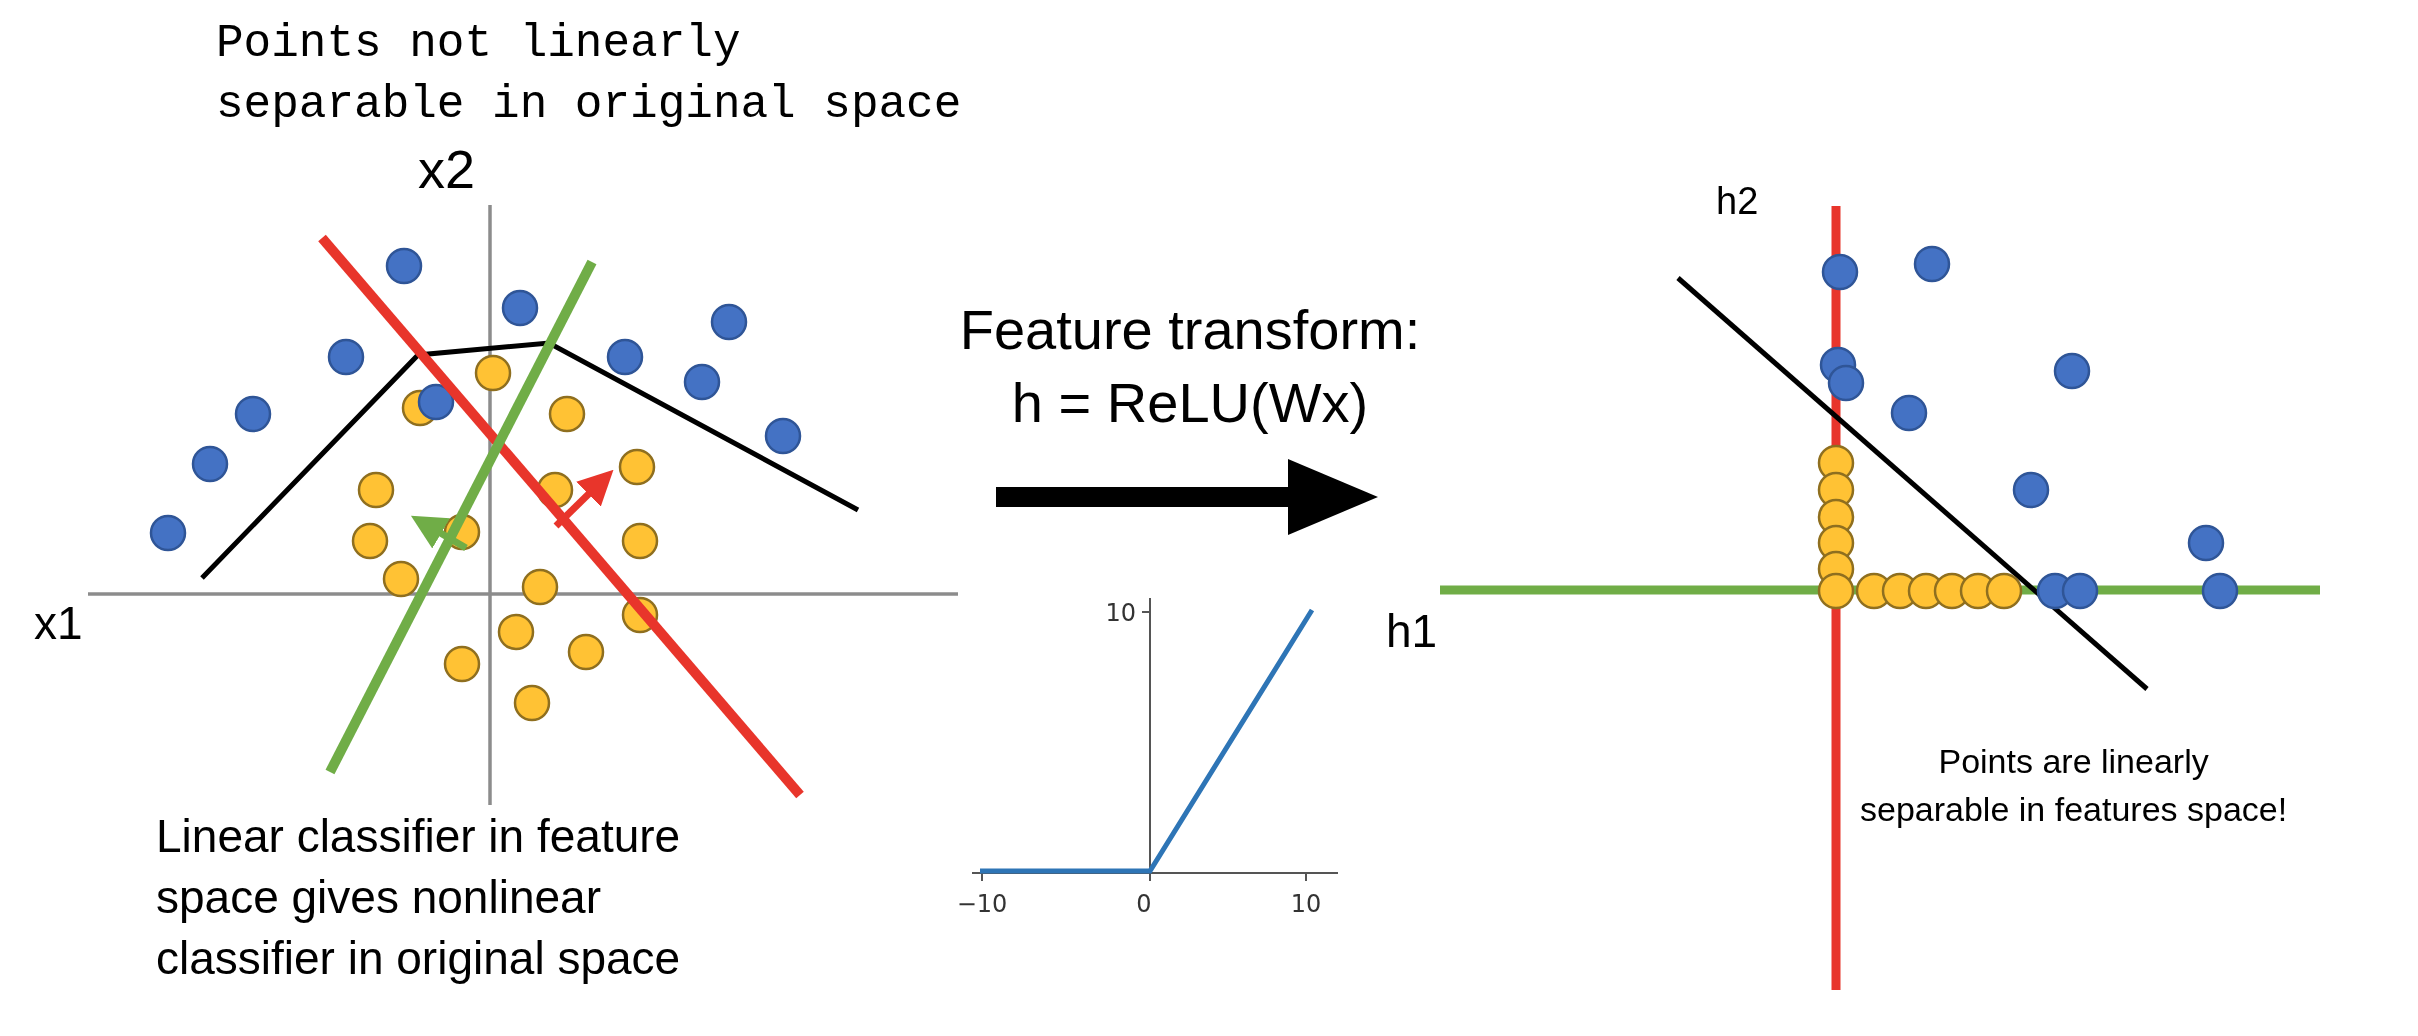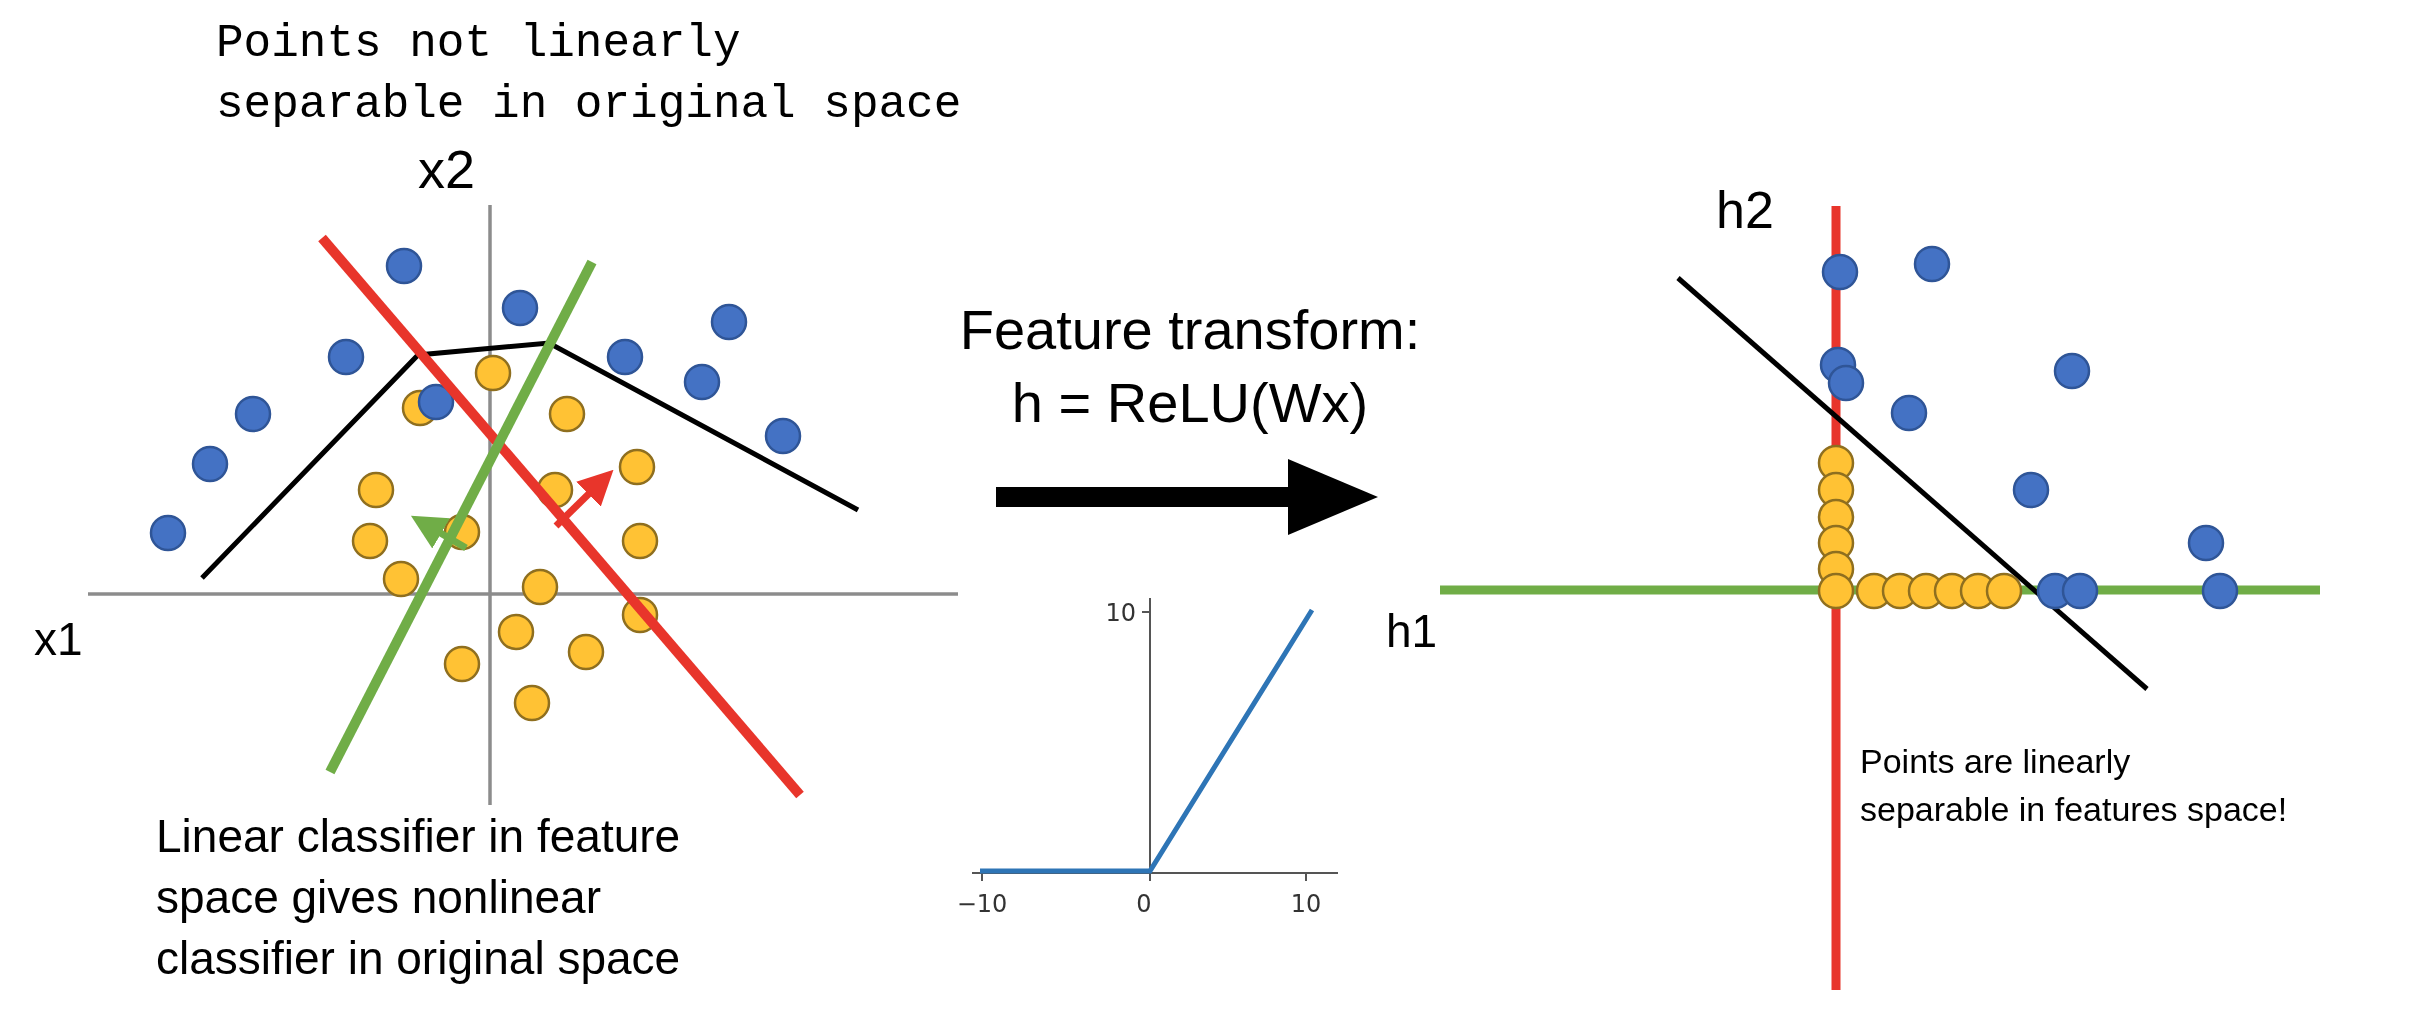--- a/index.html
+++ b/index.html
@@ -21,26 +21,26 @@
     left: 0;
     top: 0;
   }
   .txt {
     position: absolute;
     white-space: pre-line;
     color: #000;
   }
   .t-title    { left: 216px; top: 14px;  font-size: 46px; line-height: 1.32; font-family: Liberation Mono, monospace; }
   .t-x2       { left: 418px; top: 138px; font-size: 54px; text-align: right; }
-  .t-x1       { left: 34px;  top: 612px; font-size: 46px; }
+  .t-x1       { left: 34px;  top: 596px; font-size: 46px; }
   .t-caption  { left: 156px; top: 806px; font-size: 46px; line-height: 1.33; }
   .t-transform{ left: 920px; top: 294px; width: 540px; text-align: center; font-size: 56px; line-height: 1.3; }
-  .t-h2       { left: 1716px; top: 180px; font-size: 52px; }
+  .t-h2       { left: 1716px; top: 180px; font-size: 38px; }
   .t-h1       { left: 1386px; top: 604px; font-size: 46px; text-align: center; }
-  .t-rcaption { left: 1860px; top: 738px; font-size: 34px; line-height: 1.4; }
+  .t-rcaption { left: 1860px; top: 738px; font-size: 34px; line-height: 1.4; text-align: center; }
 
   .axis        { stroke: var(--axis-gray, #8c8c8c); stroke-width: 3.5px; }
   .axis-thick  { stroke-width: 9px; }
   .red         { stroke: var(--red-line, #e8352b); }
   .green       { stroke: var(--green-line, #70ad47); }
   .thick       { stroke-width: 10px; }
   .arrow-line  { stroke-width: 7px; }
   .black-line  { stroke: var(--black, #000); fill: none; stroke-width: 5px; }
   .big-arrow   { stroke: var(--black, #000); stroke-width: 20px; }
   .dot-blue    { fill: var(--blue-point, #4472c4);  stroke: var(--blue-point-stroke, #2f5597);  stroke-width: 2.5px; }

